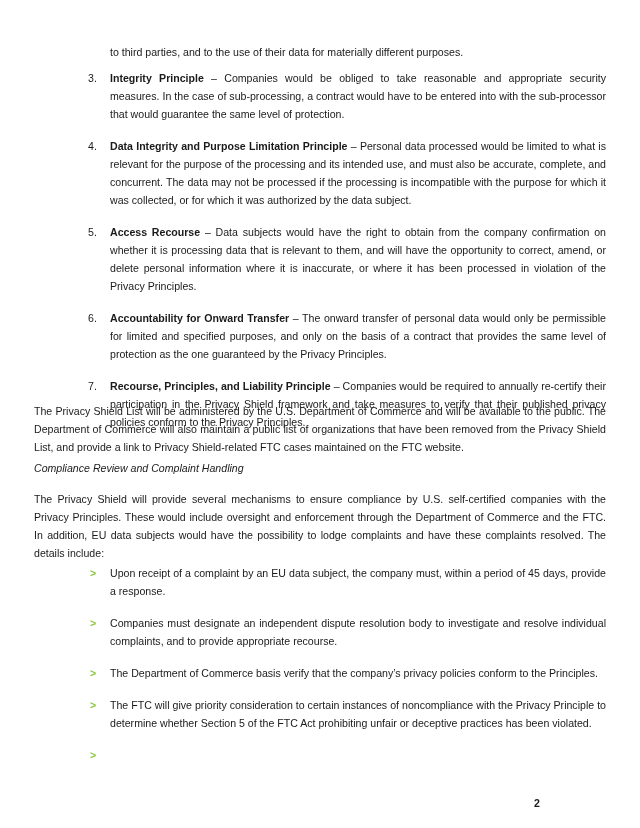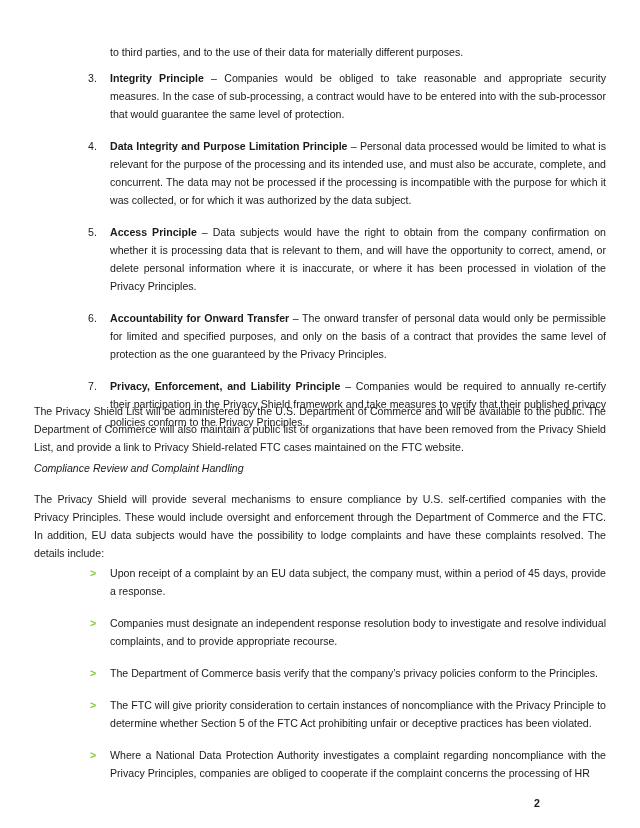--- a/index.html
+++ b/index.html
@@ -33,38 +33,38 @@
   <p class="txt first-line">to third parties, and to the use of their data for materially different purposes.</p>
 
   <ol class="num-list" style="top:61px;">
     <li class="txt">
       <span class="num">3.</span><b>Integrity Principle</b><span> – Companies would be obliged to take reasonable and appropriate security measures. In the case of sub-processing, a contract would have to be entered into with the sub-processor that would guarantee the same level of protection.</span>
     </li>
     <li class="txt">
       <span class="num">4.</span><b>Data Integrity and Purpose Limitation Principle</b><span> – Personal data processed would be limited to what is relevant for the purpose of the processing and its intended use, and must also be accurate, complete, and concurrent. The data may not be processed if the processing is incompatible with the purpose for which it was collected, or for which it was authorized by the data subject.</span>
     </li>
     <li class="txt">
-      <span class="num">5.</span><b>Access Principle</b><span> – Data subjects would have the right to obtain from the company confirmation on whether it is processing data that is relevant to them, and will have the opportunity to correct, amend, or delete personal information where it is inaccurate, or where it has been processed in violation of the Privacy Principles.</span>
+      <span class="num">5.</span><b>Access Recourse</b><span> – Data subjects would have the right to obtain from the company confirmation on whether it is processing data that is relevant to them, and will have the opportunity to correct, amend, or delete personal information where it is inaccurate, or where it has been processed in violation of the Privacy Principles.</span>
     </li>
     <li class="txt">
       <span class="num">6.</span><b>Accountability for Onward Transfer</b><span> – The onward transfer of personal data would only be permissible for limited and specified purposes, and only on the basis of a contract that provides the same level of protection as the one guaranteed by the Privacy Principles.</span>
     </li>
     <li class="txt">
-      <span class="num">7.</span><b>Privacy, Enforcement, and Liability Principle</b><span> – Companies would be required to annually re-certify their participation in the Privacy Shield framework and take measures to verify that their published privacy policies conform to the Privacy Principles.</span>
+      <span class="num">7.</span><b>Recourse, Principles, and Liability Principle</b><span> – Companies would be required to annually re-certify their participation in the Privacy Shield framework and take measures to verify that their published privacy policies conform to the Privacy Principles.</span>
     </li>
   </ol>
 
   <p class="txt para1">The Privacy Shield List will be administered by the U.S. Department of Commerce and will be available to the public. The Department of Commerce will also maintain a public list of organizations that have been removed from the Privacy Shield List, and provide a link to Privacy Shield-related FTC cases maintained on the FTC website.</p>
 
   <div class="heading">Compliance Review and Complaint Handling</div>
 
   <p class="txt para2">The Privacy Shield will provide several mechanisms to ensure compliance by U.S. self-certified companies with the Privacy Principles. These would include oversight and enforcement through the Department of Commerce and the FTC. In addition, EU data subjects would have the possibility to lodge complaints and have these complaints resolved. The details include:</p>
 
   <ul class="bullets">
     <li class="txt"><span class="chev" style="color: rgb(140, 198, 63);">&gt;</span><span>Upon receipt of a complaint by an EU data subject, the company must, within a period of 45 days, provide a response.</span></li>
-    <li class="txt"><span class="chev" style="color: rgb(140, 198, 63);">&gt;</span><span>Companies must designate an independent response resolution body to investigate and resolve individual complaints, and to provide appropriate recourse.</span></li>
+    <li class="txt"><span class="chev" style="color: rgb(140, 198, 63);">&gt;</span><span>Companies must designate an independent dispute resolution body to investigate and resolve individual complaints, and to provide appropriate recourse.</span></li>
     <li class="txt"><span class="chev" style="color: rgb(140, 198, 63);">&gt;</span><span>The Department of Commerce basis verify that the company’s privacy policies conform to the Principles.</span></li>
     <li class="txt"><span class="chev" style="color: rgb(140, 198, 63);">&gt;</span><span>The FTC will give priority consideration to certain instances of noncompliance with the Privacy Principle to determine whether Section 5 of the FTC Act prohibiting unfair or deceptive practices has been violated.</span></li>
-    <li class="txt"><span class="chev" style="color: rgb(140, 198, 63);">&gt;</span><span>Where a National Data Protection Authority investigates a complaint regarding noncompliance with the Privacy Principles, companies are obliged to cooperate if the complaint concerns the processing of HR</span></li>
+    <li class="txt"><span class="chev" style="color: rgb(140, 198, 63);">&gt;</span></li>
   </ul>
 
   <div class="page-num">2</div>
 </div>
 
 </body></html>

